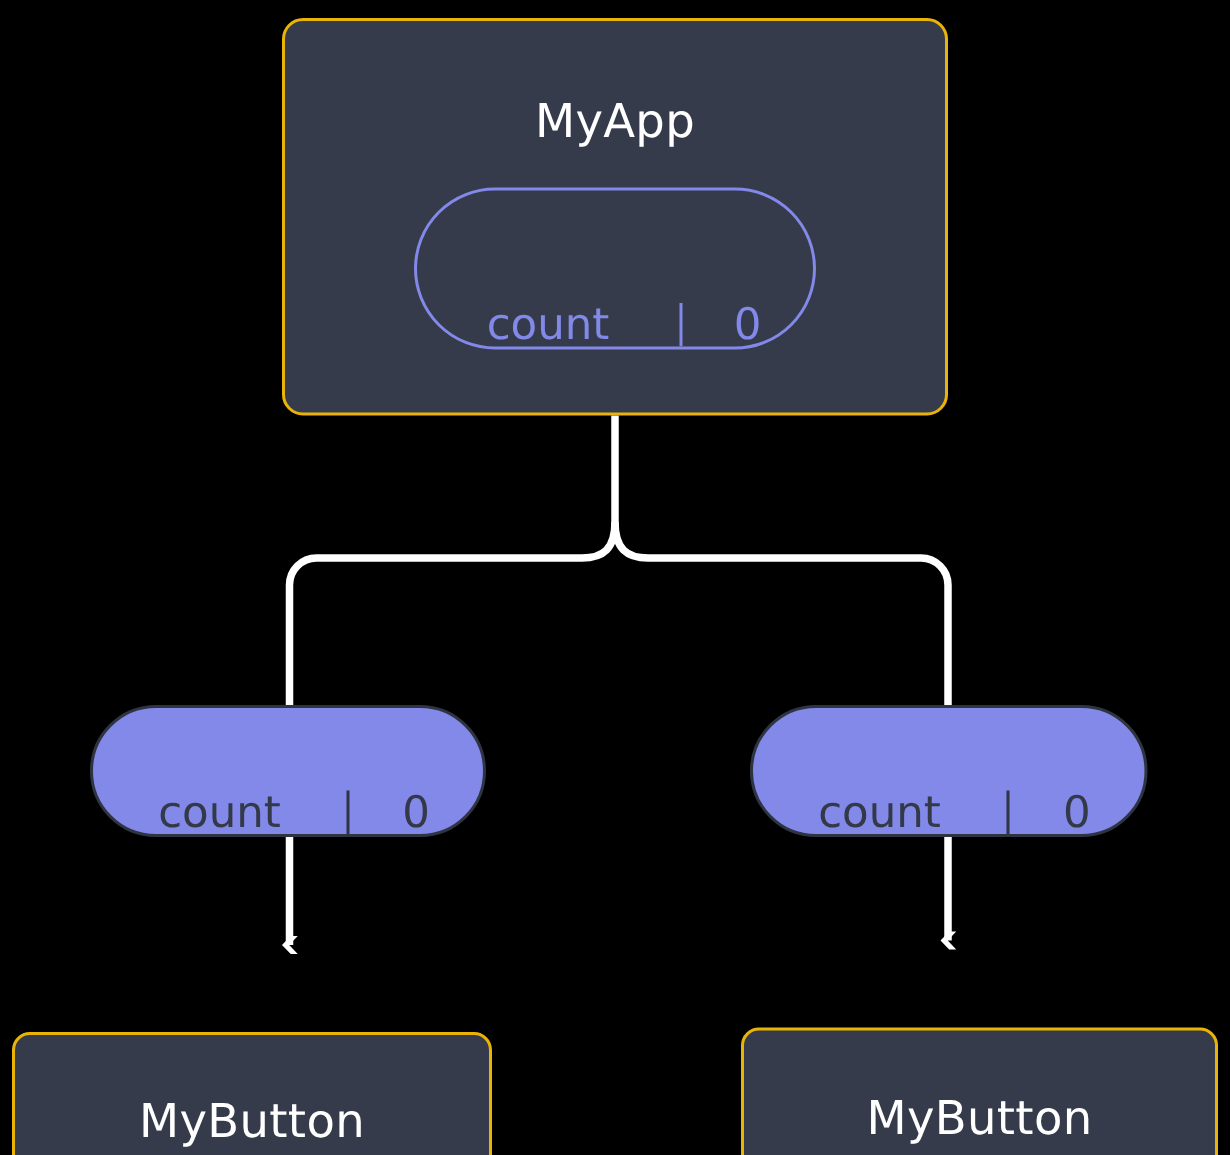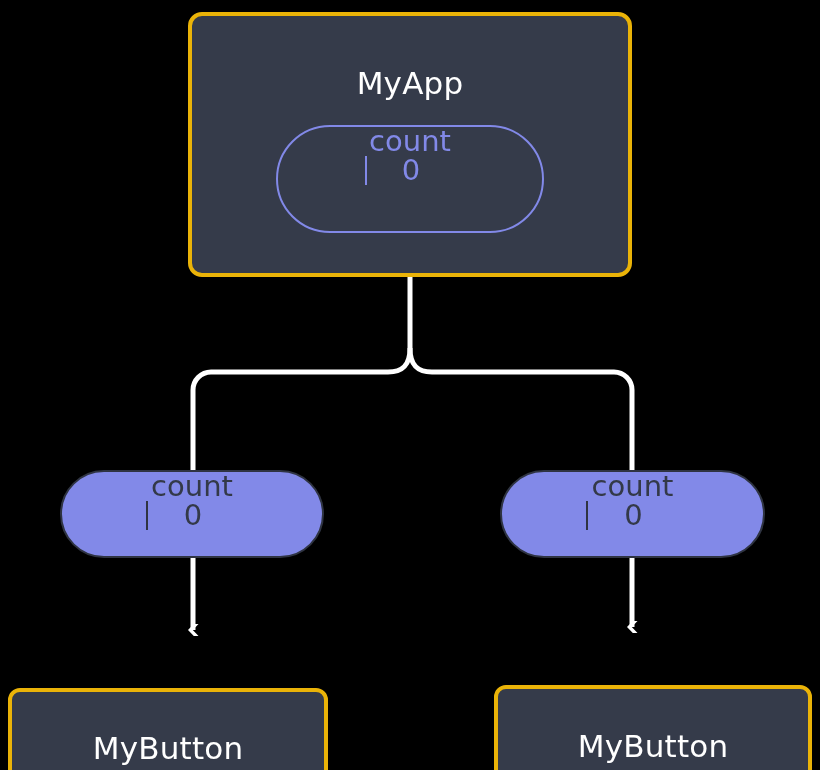--- a/index.html
+++ b/index.html
@@ -25,21 +25,21 @@
     top: 0;
     width: 820px;
     height: 770px;
   }
 
   
   .component-box {
     position: absolute;
     box-sizing: border-box;
     background: #353b4a;
-    border: 4px solid #eab308;
+    border: 2px solid #eab308;
     border-radius: 12px;
     display: flex;
     flex-direction: column;
     align-items: center;
   }
   .component-title {
     color: #ffffff;
     font-size: 31px;
     font-weight: 400;
     letter-spacing: 0.2px;
@@ -72,24 +72,23 @@
     top: 645px;
     width: 318px;
     height: 122px;
   }
 
   
   .state-pill {
     position: absolute;
     box-sizing: border-box;
     display: flex;
-    align-items: center;
+    align-items: flex-end;
     border-radius: 999px;
     overflow: hidden;
-    flex-direction: column;
   }
   .pill-key, .pill-value {
     display: flex;
     align-items: center;
     justify-content: center;
     font-size: 29px;
     line-height: 1;
     white-space: nowrap;
   }
 

